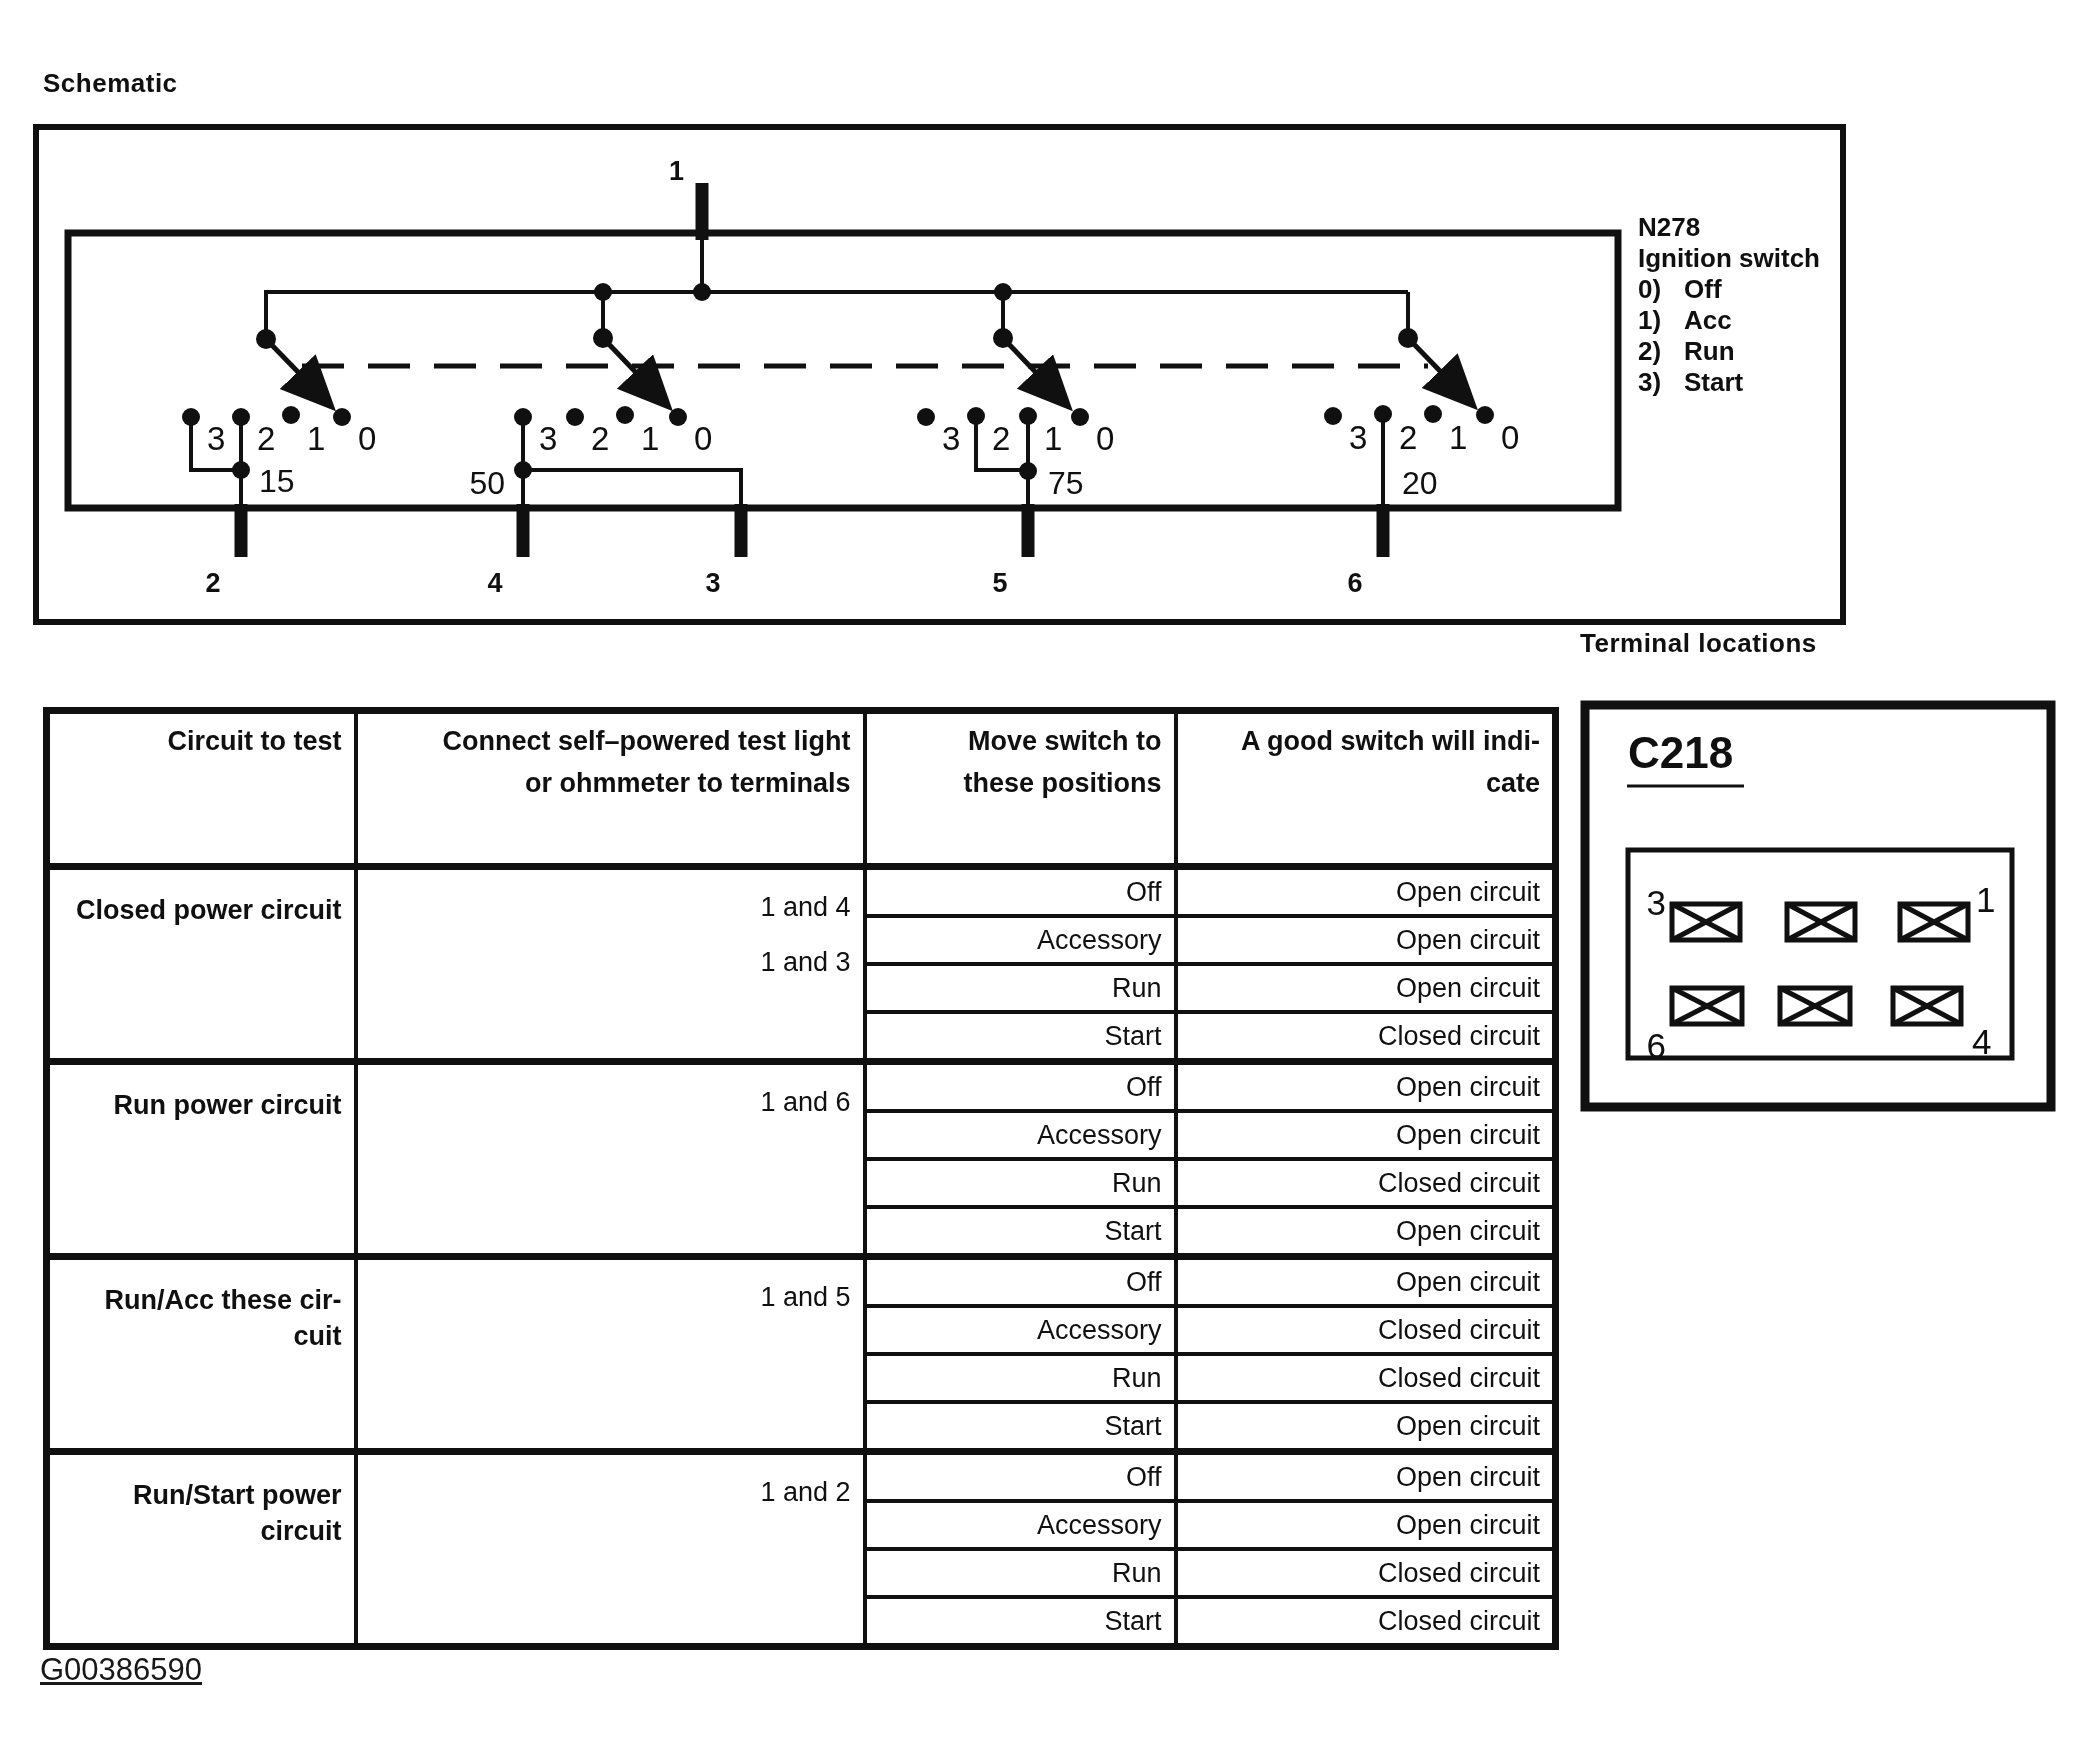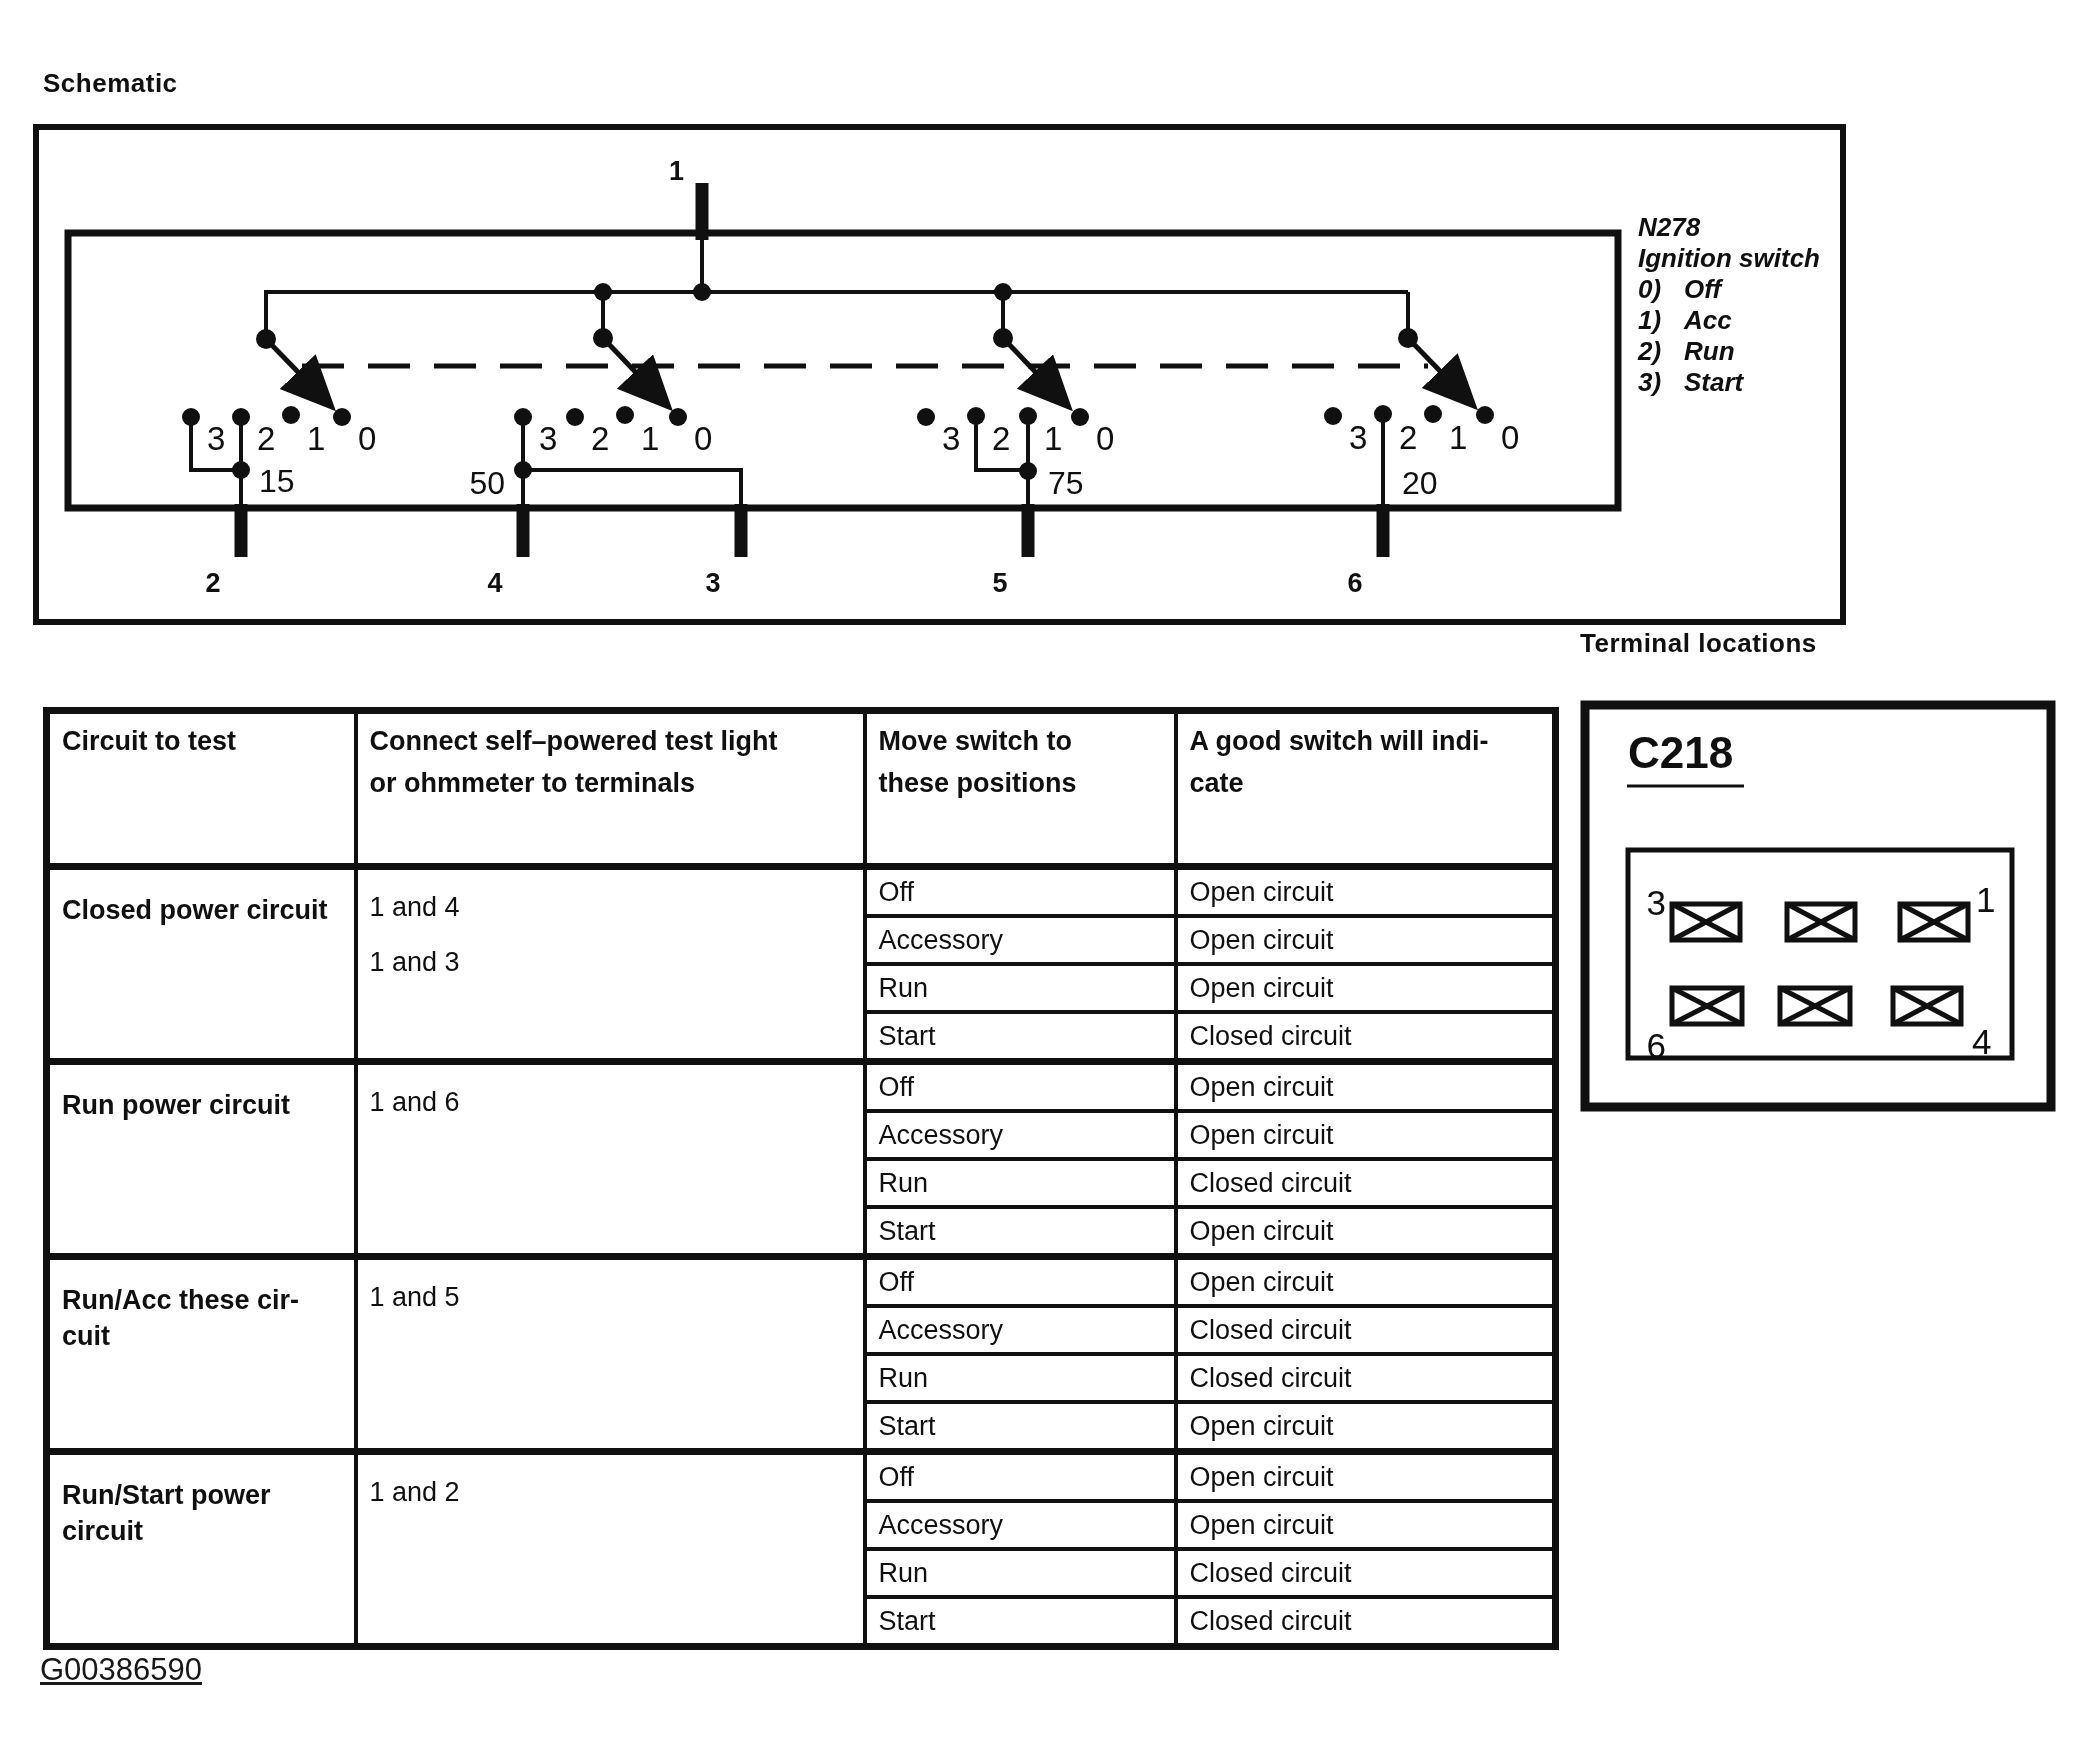--- a/index.html
+++ b/index.html
@@ -16,37 +16,37 @@
     font-size:26px;
     font-weight:700;
     letter-spacing:0.5px;
     color:#101010;
     white-space:nowrap;
   }
   #schematic-svg{position:absolute;left:0;top:0;}
   
   .legend{
     position:absolute;left:1638px;top:212px;
-    font-size:26px;font-weight:700;line-height:31px;color:#101010;font-style:italic;
+    font-size:26px;font-weight:700;line-height:31px;color:#101010;
   }
   .legend .lg-row{display:flex;}
   .legend .lg-num{width:46px;}
   
   .ttable{
     position:absolute;left:43px;top:707px;
     border-collapse:collapse;
     table-layout:fixed;
     width:1509px;
     font-size:27px;color:#101010;
   }
   .ttable td,.ttable th{
     border:4px solid #101010;
     padding:0 12px;
     vertical-align:top;
-    text-align:left;
+    text-align:right;
     overflow:hidden;
   }
   .ttable{border:7px solid #101010;}
   .ttable th{
     height:143px;
     font-weight:700;
     font-size:27px;
     line-height:42px;
     padding-top:6px;
     border-bottom:7px solid #101010;

